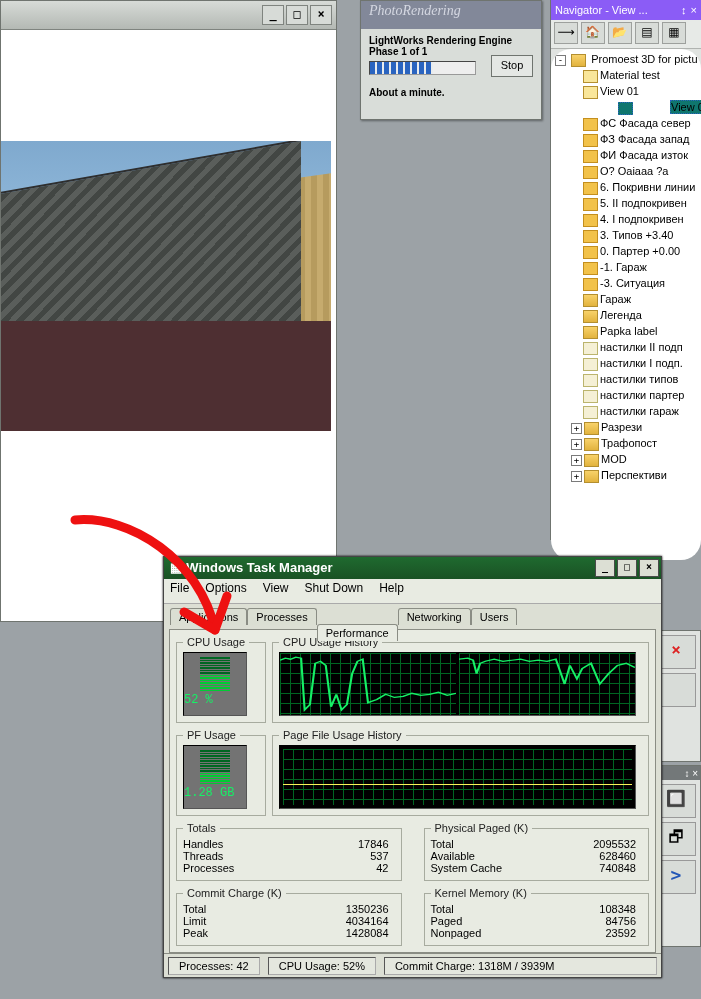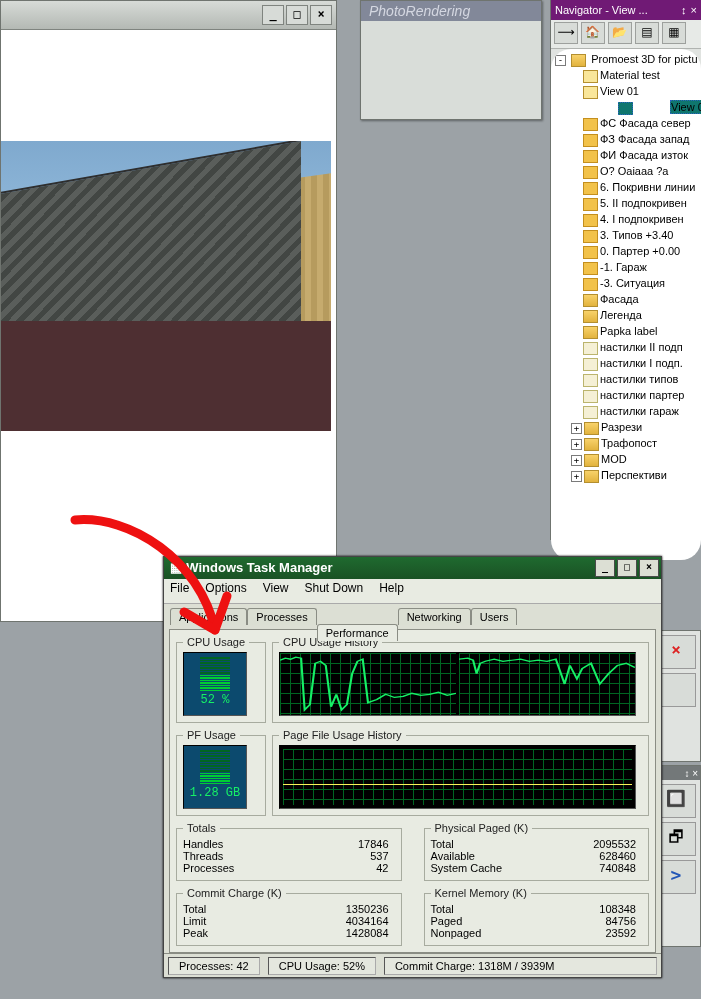--- a/index.html
+++ b/index.html
@@ -86,25 +86,25 @@
     position: absolute;
     left: 360px;
     top: 0;
     width: 180px;
     height: 118px;
     background: #d9ddd9;
     border: 1px solid #6f746f;
     box-shadow: 1px 1px 2px rgba(0,0,0,.4);
   }
   .photo-dialog .ptitle {
-    height: 20px;
+    height: 28px;
     background: #828899;
     color: #d4d7e1;
     font-style: italic;
-    font-family: Liberation Sans, sans-serif;
+    font-family: Liberation Serif, serif;
     font-size: 14px;
     padding-left: 8px;
     line-height: 20px;
   }
   .photo-dialog .body {
     padding: 6px 8px;
     font-size: 10px;
   }
   .p-bold { font-weight: bold; }
   .progress {
@@ -135,21 +135,21 @@
     position: absolute;
     right: 0; top: 0;
     width: 150px;
     height: 540px;
     background: #e0e3e0;
     border-left: 1px solid #6f746f;
     font-size: 11px;
   }
   .nav-title {
     height: 20px;
-    background: #701a75;
+    background: #8b5cf6;
     color: #fff;
     line-height: 20px;
     padding: 0 4px;
     display: flex; gap: 4px;
   }
   .nav-title .spacer { flex: 1; }
   .nav-toolbar {
     height: 24px;
     padding: 2px 3px;
     background: #e7eae7;
@@ -290,23 +290,22 @@
     padding: 4px 12px 6px 6px;
     font-size: 11px;
   }
   legend { padding: 0 4px; color: #222; background:#e8ebe2; }
   .row1 { display: flex; gap: 6px; }
   .gauge-box {
     width: 70px;
   }
   .gauge {
     width: 62px; height: 58px;
-    background: #0c4a6e;
+    background: #737373;
     border: 1px inset #555;
-    text-align: center;
     padding-top: 4px;
   }
   .gauge-bars {
     width: 30px; height: 34px;
     margin: 0 auto 2px auto;
     display: flex; flex-direction: column-reverse; gap: 1px;
   }
   .gauge-bars div { height: 2px; background: #0c3; }
   .gauge-bars .off { background: #062; }
   .gauge-label {
@@ -382,20 +381,29 @@
   </div>
   <div class="render-canvas">
     <div class="wall2"></div>
     <div class="roof"></div>
     <div class="wall"></div>
   </div>
 </div>
 
 <div class="photo-dialog">
   <div class="ptitle">PhotoRendering</div>
+  <div class="body">
+    <div class="p-bold">LightWorks Rendering Engine</div>
+    <div class="p-bold">Phase 1 of 1</div>
+    <div>
+      <div class="progress"><div class="progress-fill"></div></div>
+      <div class="stop-btn">Stop</div>
+    </div>
+    <div class="p-bold" style="margin-top:6px">About a minute.</div>
+  </div>
 </div>
 
 <div class="navigator">
   <div class="nav-title">
     <span>Navigator - View ...</span>
     <span class="spacer"></span>
     <span style="cursor:default">↕</span>
     <span>×</span>
   </div>
   <div class="nav-toolbar" id="nav-toolbar">
@@ -419,21 +427,21 @@
         <div class="tnode m2"><span class="ticon ico-view"></span><span>ФЗ Фасада запад</span></div>
         <div class="tnode m2"><span class="ticon ico-view"></span><span>ФИ Фасада изток</span></div>
         <div class="tnode m2"><span class="ticon ico-view"></span><span>О? Oaiaaa ?a</span></div>
         <div class="tnode m2"><span class="ticon ico-view"></span><span>6. Покривни линии</span></div>
         <div class="tnode m2"><span class="ticon ico-view"></span><span>5. II подпокривен</span></div>
         <div class="tnode m2"><span class="ticon ico-view"></span><span>4. I подпокривен</span></div>
         <div class="tnode m2"><span class="ticon ico-view"></span><span>3. Типов +3.40</span></div>
         <div class="tnode m2"><span class="ticon ico-view"></span><span>0. Партер +0.00</span></div>
         <div class="tnode m2"><span class="ticon ico-view"></span><span>-1. Гараж</span></div>
         <div class="tnode m2"><span class="ticon ico-view"></span><span>-3. Ситуация</span></div>
-        <div class="tnode m2"><span class="ticon ico-folder"></span><span>Фасада</span></div>
+        <div class="tnode m2"><span class="ticon ico-folder"></span><span>Гараж</span></div>
         <div class="tnode m2"><span class="ticon ico-folder"></span><span>Легенда</span></div>
         <div class="tnode m2"><span class="ticon ico-folder"></span><span>Papka label</span></div>
         <div class="tnode m2"><span class="ticon ico-file"></span><span>настилки II подп</span></div>
         <div class="tnode m2"><span class="ticon ico-file"></span><span>настилки I подп.</span></div>
         <div class="tnode m2"><span class="ticon ico-file"></span><span>настилки типов</span></div>
         <div class="tnode m2"><span class="ticon ico-file"></span><span>настилки партер</span></div>
         <div class="tnode m2"><span class="ticon ico-file"></span><span>настилки гараж</span></div>
       </div>
     <div id="tree-items2">
         <div class="tnode m1"><span class="plus">+</span><span class="ticon ico-folder"></span><span>Разрези</span></div>

